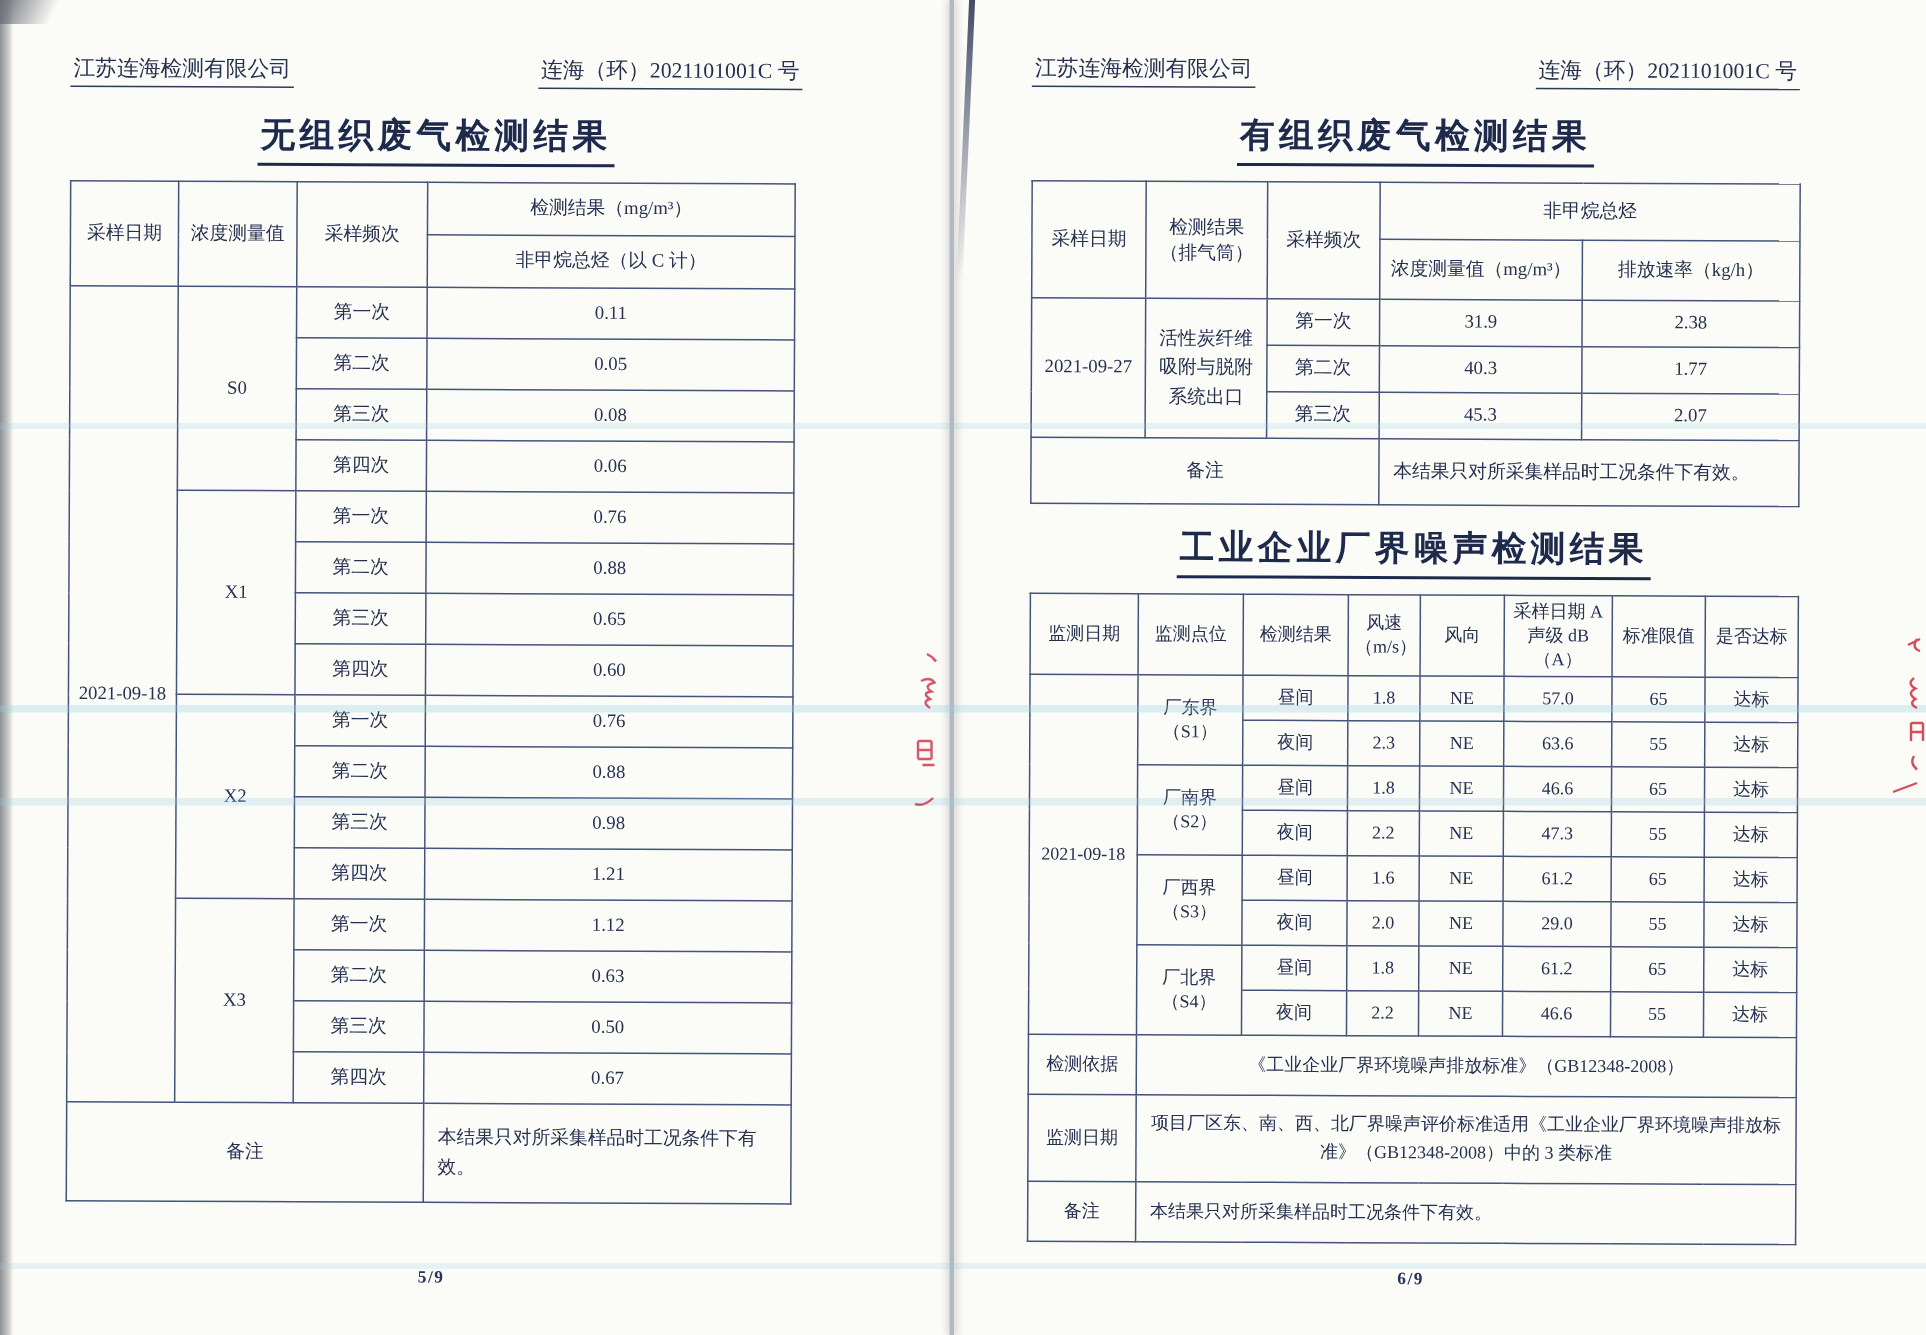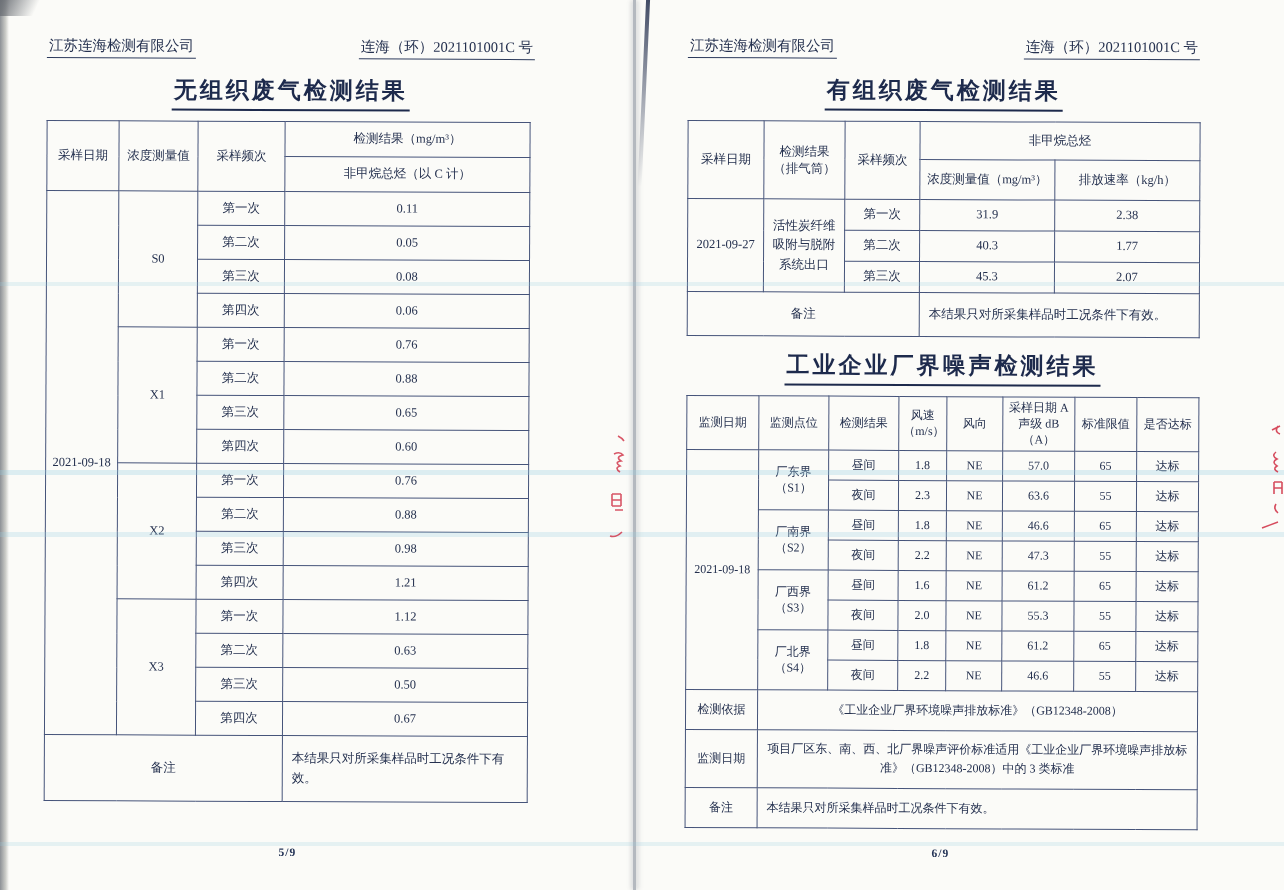--- a/index.html
+++ b/index.html
@@ -298,21 +298,21 @@
         <td>1.6</td>
         <td>NE</td>
         <td>61.2</td>
         <td>65</td>
         <td>达标</td>
       </tr>
       <tr style="height:30px">
         <td>夜间</td>
         <td>2.0</td>
         <td>NE</td>
-        <td>55.3</td>
+        <td>29.0</td>
         <td>55</td>
         <td>达标</td>
       </tr>
       <tr style="height:30px">
         <td rowspan="2" class="hdr2">
           <div>厂北界</div>
           <div>（S4）</div>
         </td>
         <td>昼间</td>
         <td>1.8</td>

